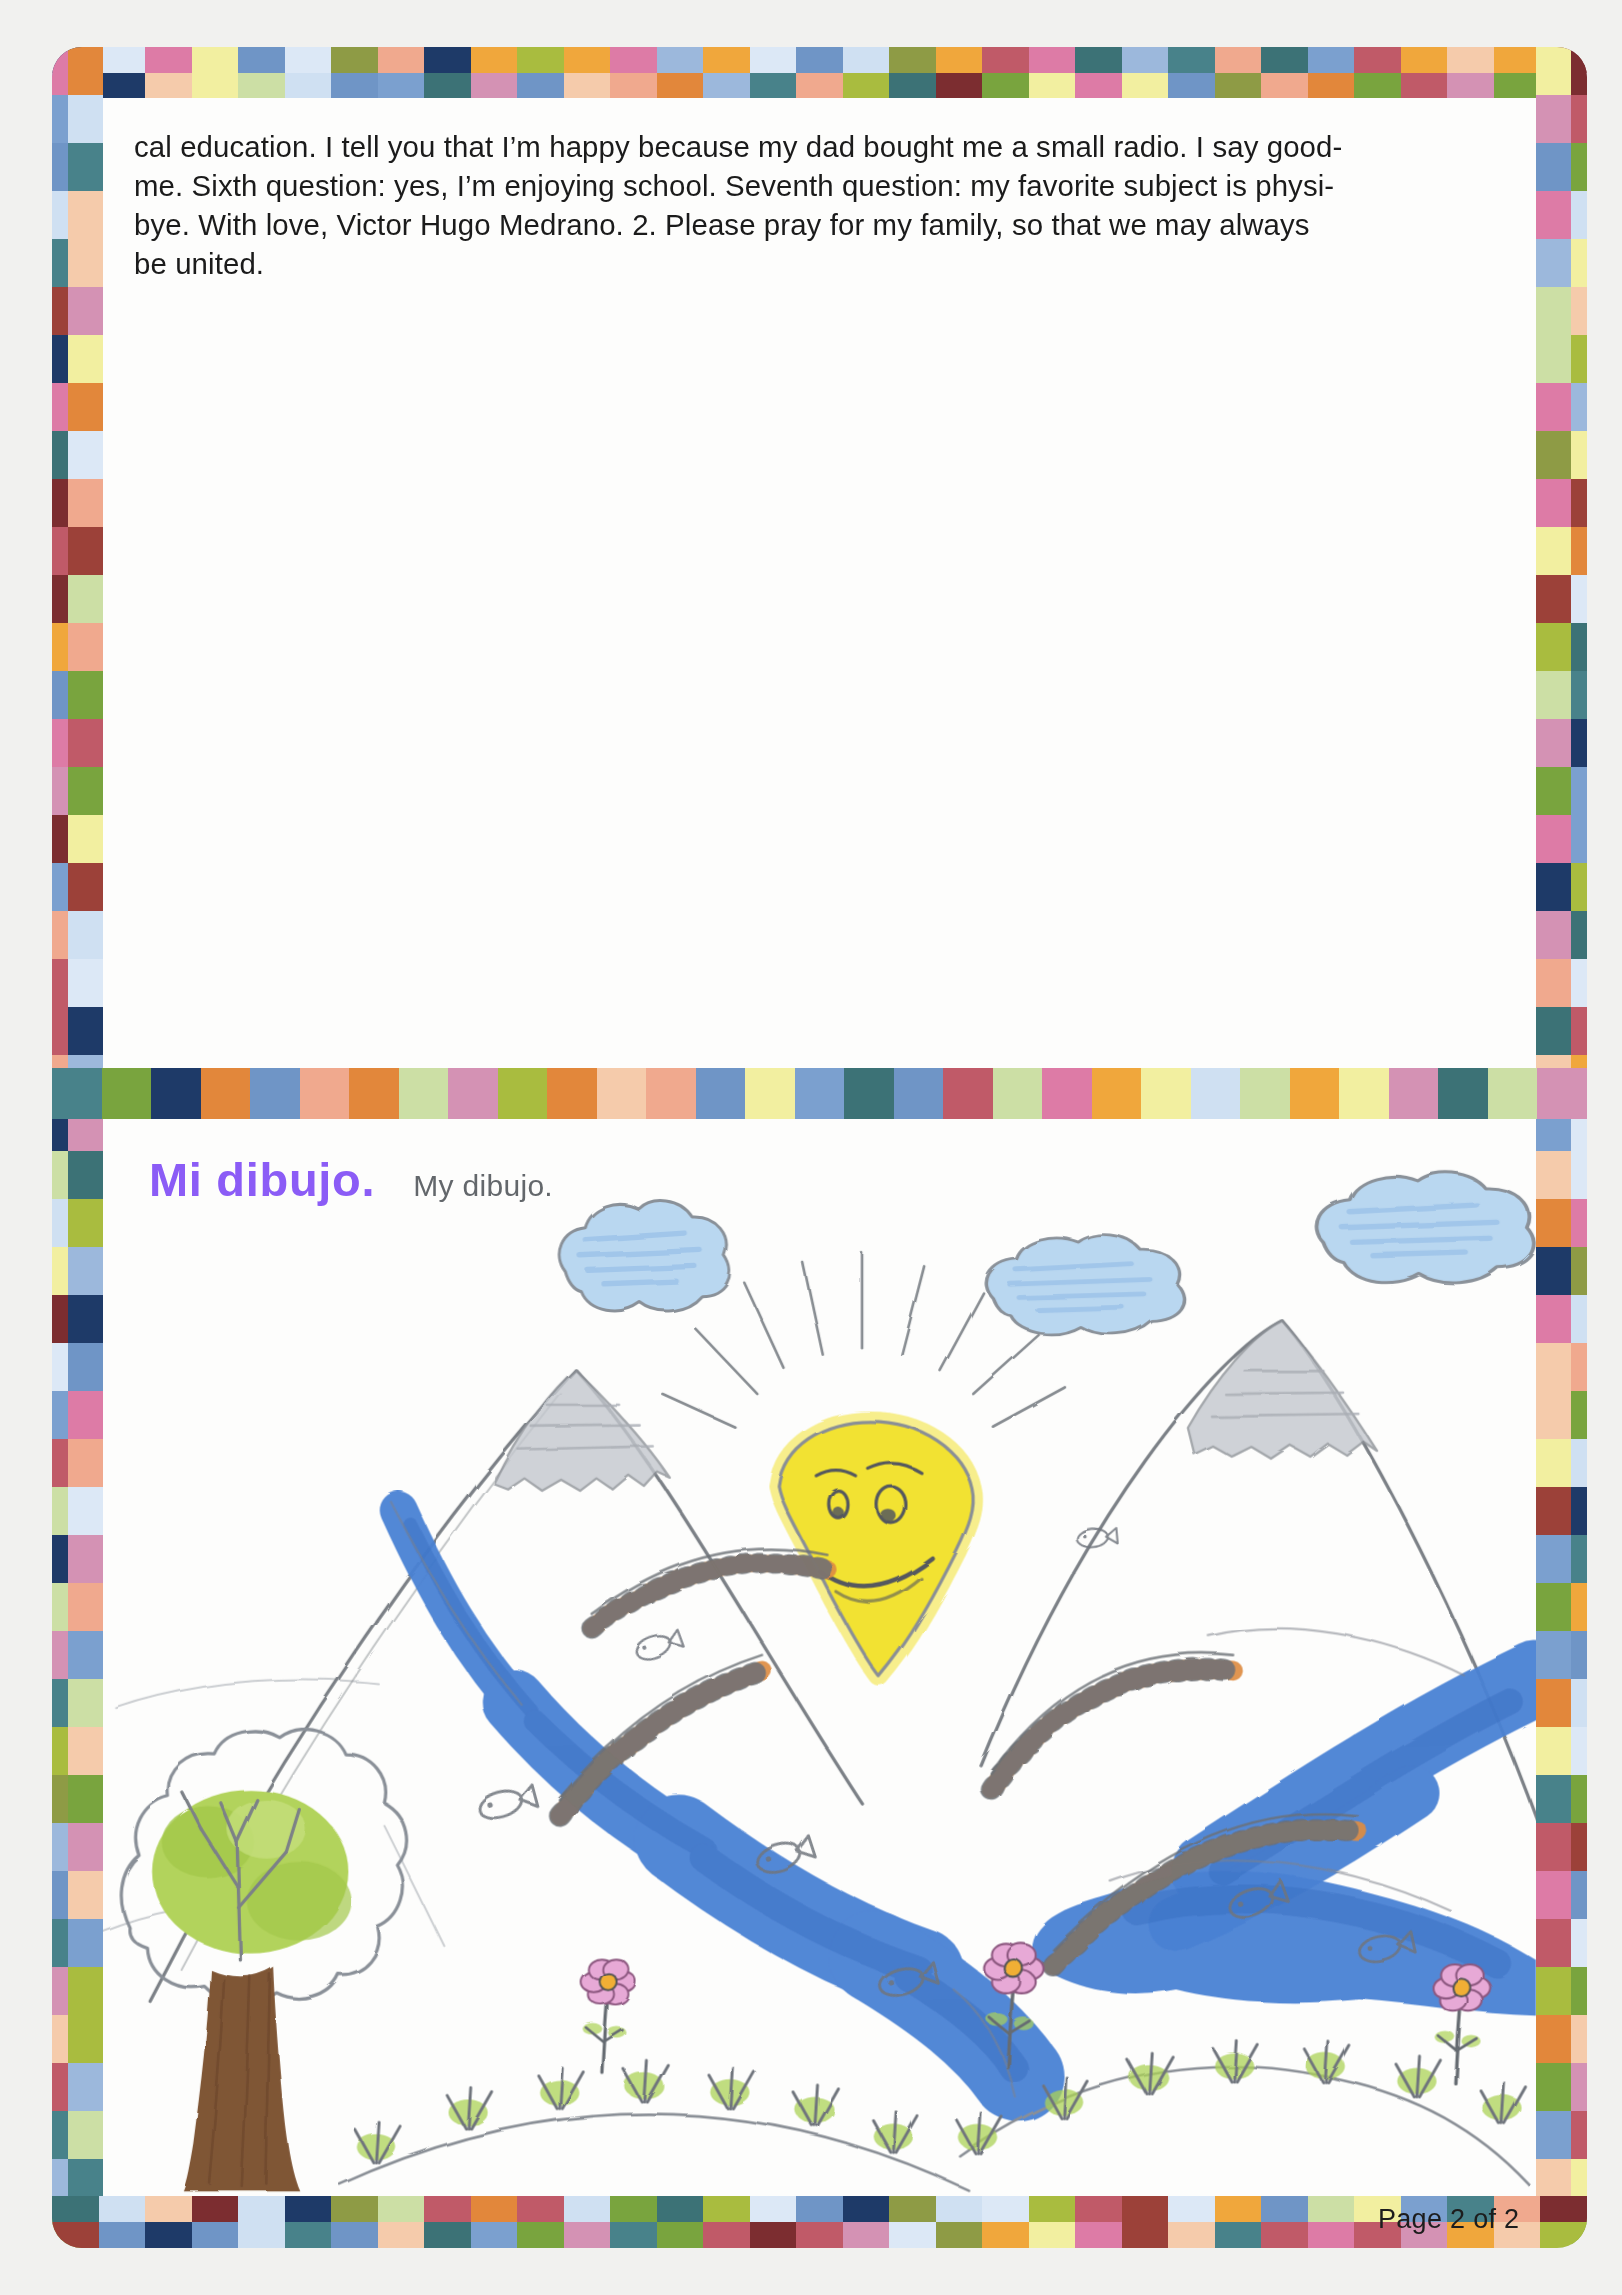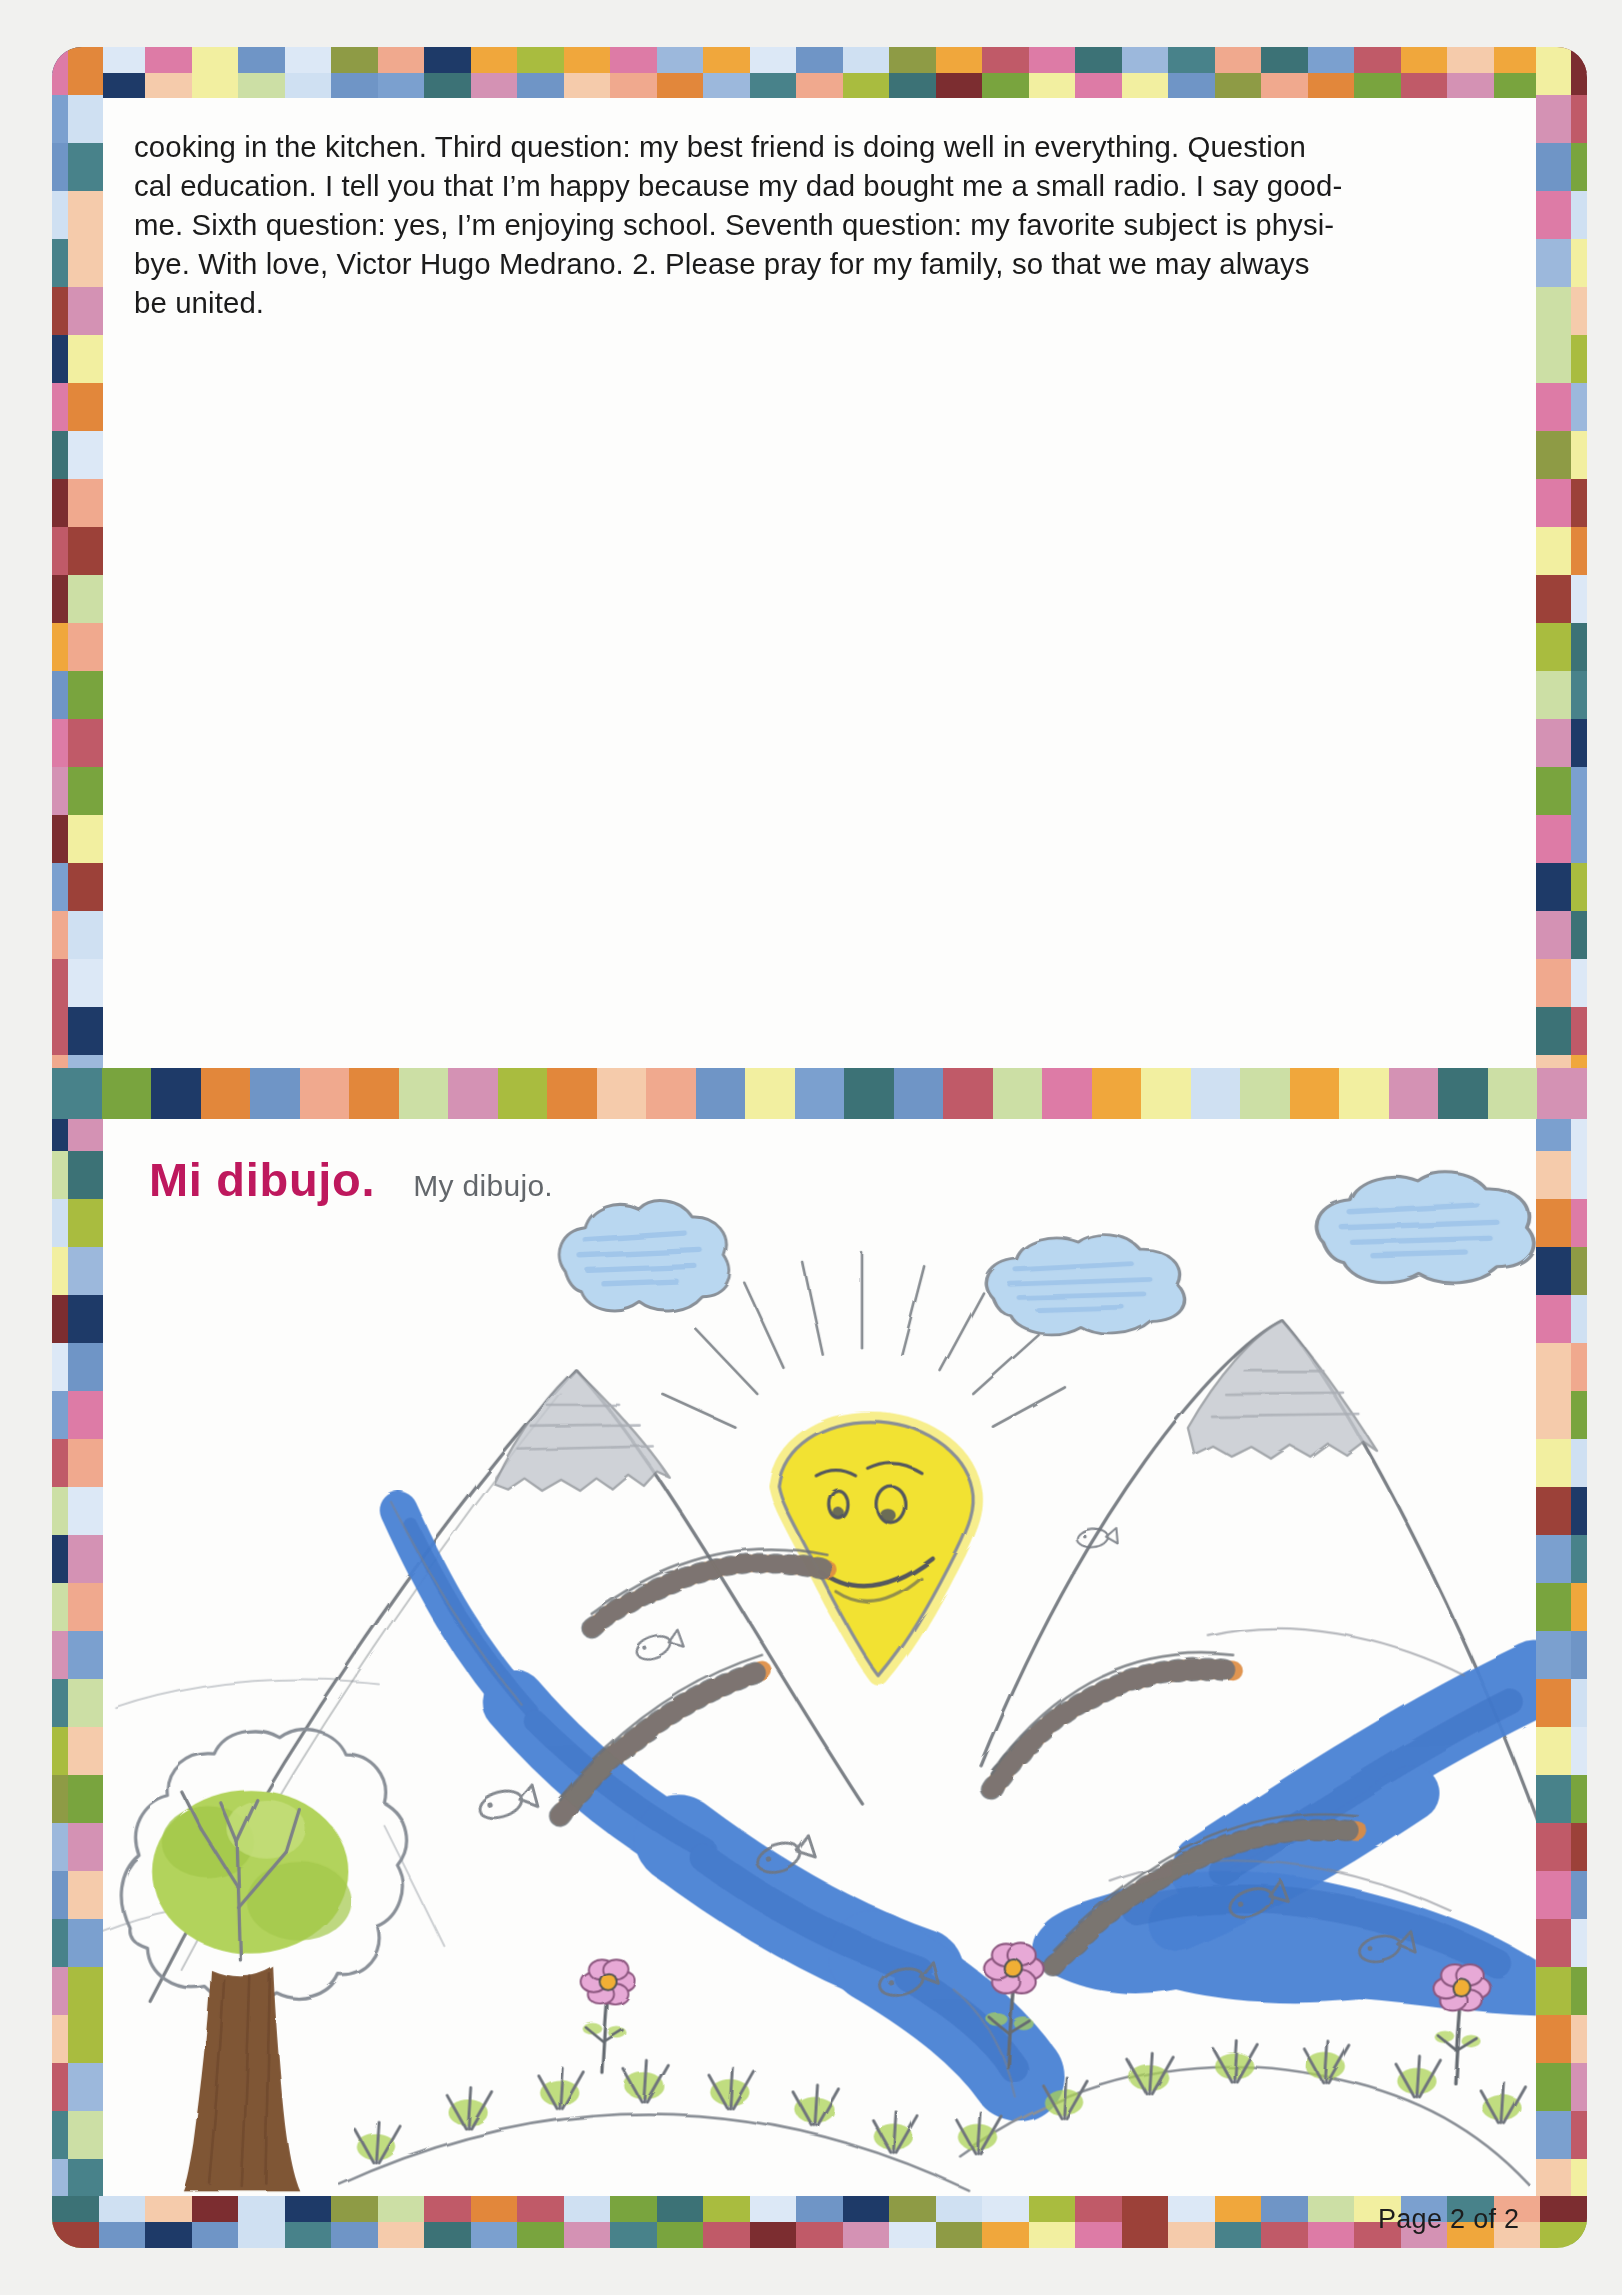--- a/index.html
+++ b/index.html
@@ -406,31 +406,30 @@
         <div style="background: rgb(221, 123, 166);"></div>
         <div style="background: rgb(192, 90, 104);"></div>
         <div style="background: rgb(212, 146, 180);"></div>
         <div style="background: rgb(240, 167, 60);"></div>
         <div style="background: rgb(245, 203, 171);"></div>
         <div style="background: rgb(169, 188, 63);"></div>
       </div>
 
     <div class="panel panel-letter">
       <div class="letter-text" id="letter-lines">
-          <div class="line">cooking in the kitchen. Third question: my best friend is doing well in everything. Question</div>
           <div class="line">cal education. I tell you that I’m happy because my dad bought me a small radio. I say good-</div>
           <div class="line">me. Sixth question: yes, I’m enjoying school. Seventh question: my favorite subject is physi-</div>
           <div class="line">bye. With love, Victor Hugo Medrano. 2. Please pray for my family, so that we may always</div>
           <div class="line">be united.</div>
         </div>
     </div>
 
     <div class="panel panel-drawing">
       <div class="drawing-head">
-        <span class="title-es" style="color: #be185d;">Mi dibujo.</span>
+        <span class="title-es" style="color: #8b5cf6;">Mi dibujo.</span>
         <span class="title-en" style="color: rgb(99, 103, 107);">My dibujo.</span>
       </div>
 
       <svg class="child-drawing" viewBox="0 0 2190 1644" preserveAspectRatio="none">
         <defs>
           <filter id="wobble" x="-5%" y="-5%" width="110%" height="110%">
             <feTurbulence type="fractalNoise" baseFrequency="0.012" numOctaves="2" seed="7" result="n"></feTurbulence>
             <feDisplacementMap in="SourceGraphic" in2="n" scale="7"></feDisplacementMap>
           </filter>
           <g id="cloud-shape">

